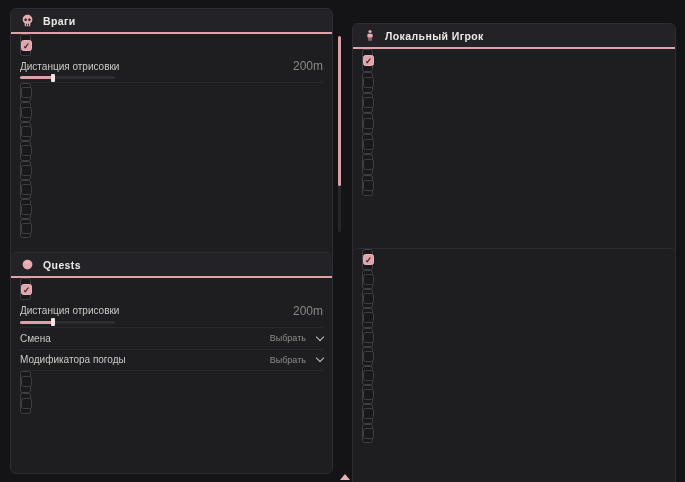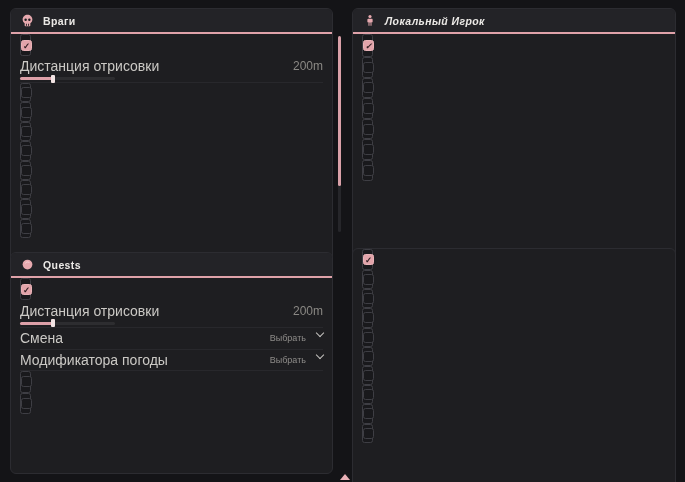--- a/index.html
+++ b/index.html
@@ -7,55 +7,55 @@
     width:685px;height:482px;position:relative;overflow:hidden;
     background:#141417;
     font-family:"Liberation Sans", sans-serif;
     -webkit-font-smoothing:antialiased;
   }
   .panel{
     position:absolute;background:#1e1e21;border:1px solid #2c2c31;
     border-radius:6px;overflow:hidden;box-sizing:border-box;
   }
   .p0{left:10px;top:8px;width:323px;height:260px;}
-  .p1{left:352px;top:8px;width:324px;height:289px;font-style:italic;}
+  .p1{left:352px;top:23px;width:324px;height:289px;}
   .p2{left:10px;top:252px;width:323px;height:222px;}
   .p3{left:352px;top:248px;width:324px;height:240px;}
   .panel-header{
     height:23px;display:flex;align-items:center;gap:9px;padding:0 10px;
     background:#232327;border-bottom:2px solid #dfa2a9;
   }
   .panel-header .icon{width:13px;height:13px;display:inline-flex;align-items:center;justify-content:center;}
   .panel-title{font-size:10.5px;font-weight:bold;color:#ebe9e6;letter-spacing:.4px;}
   .panel-body{padding:0 9px;}
   .row{
     display:flex;align-items:center;justify-content:space-between;
     border-bottom:1px solid #28282c;box-sizing:border-box;
   }
   .p0 .row{height:19.4px;} .p0 .row:first-child{height:22px;} .p0 .row.slider{height:27px;}
   .p1 .row{height:20.6px;} .p1 .row:first-child{height:23px;}
   .p2 .row{height:21.5px;} .p2 .row:first-child{height:22px;} .p2 .row.slider{height:28px;}
   .p3 .row{height:19.2px;} .p3 .row:first-child{height:21px;}
-  .row .lbl{font-size:14px;color:#6f6f74;white-space:nowrap;overflow:hidden;}
+  .row .lbl{font-size:10px;color:#6f6f74;white-space:nowrap;overflow:hidden;}
   .row.active .lbl{color:#cbc9c5;}
   .checkbox{
     width:11px;height:11px;border-radius:2.5px;box-sizing:border-box;
     border:1px solid #3e3e44;background:#19191c;flex:none;
   }
   .checkbox.checked{
     border:1px solid #e9b2b7;background:#e2a4aa;color:#332024;
     font-size:8.5px;line-height:10px;text-align:center;font-weight:bold;
   }
   .row.slider{flex-direction:column;align-items:stretch;justify-content:center;gap:3px;}
   .srow{display:flex;align-items:center;justify-content:space-between;}
   .sval{font-size:12px;color:#8a8884;}
   .track{position:relative;width:95px;height:3px;background:rgba(255,255,255,.07);border-radius:2px;}
   .fill{position:absolute;left:0;top:0;height:3px;background:#dda0a8;border-radius:2px;}
   .thumb{position:absolute;top:-2.5px;width:4px;height:8px;background:#f2e4e4;border-radius:1px;}
-  .ddgroup{display:flex;align-items:flex-start;gap:11px;}
+  .ddgroup{display:flex;align-items:center;gap:11px;}
   .ddval{font-size:9px;color:#8e8c89;}
   .chev{
     width:5px;height:5px;border-right:1.4px solid #c4c2bf;border-bottom:1.4px solid #c4c2bf;
     transform:rotate(45deg);margin-top:-3px;
   }
   .scroll-track{position:absolute;left:338px;top:36px;width:3px;height:196px;background:#26262a;border-radius:2px;}
   .scroll-thumb{position:absolute;left:338px;top:36px;width:3px;height:150px;background:#d9a0a8;border-radius:2px;}
   .scroll-up-triangle{
     position:absolute;left:340px;top:474px;width:0;height:0;
     border-left:5px solid transparent;border-right:5px solid transparent;

